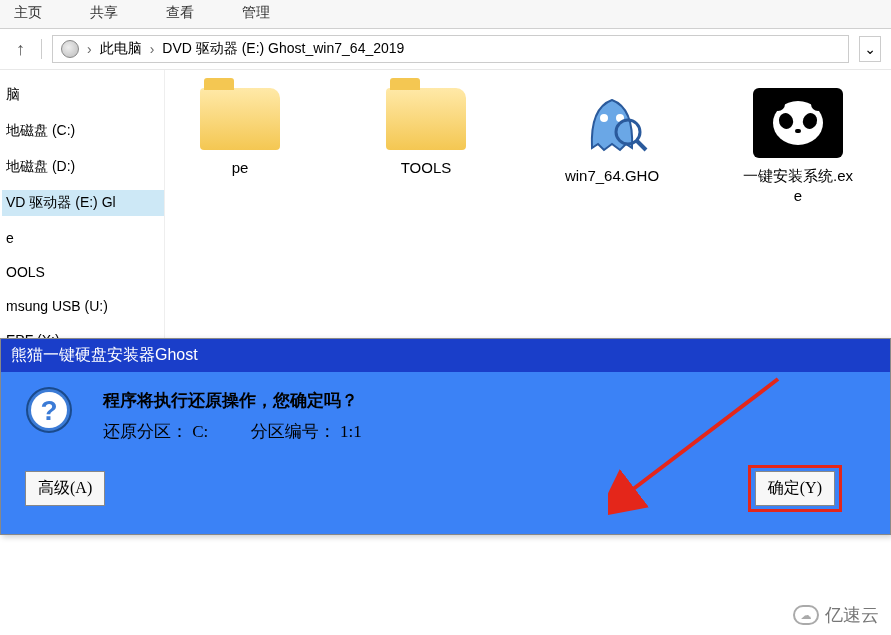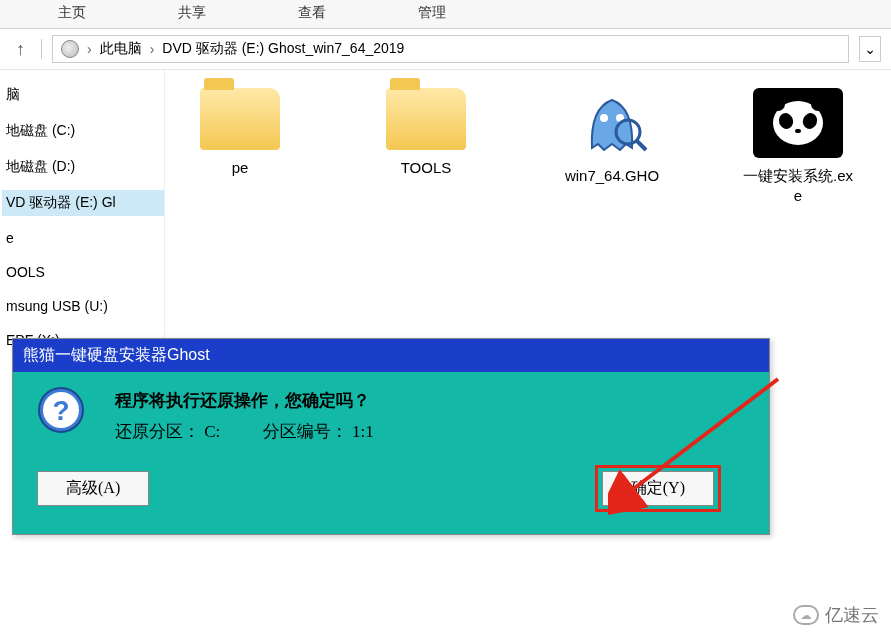--- a/index.html
+++ b/index.html
@@ -13,21 +13,21 @@
       position: relative;
     }
     .ribbon-tabs {
       display: flex;
       gap: 40px;
       padding: 2px 10px 4px 10px;
       border-bottom: 1px solid #d0d0d0;
       background: #f7f7f7;
       color: #333;
     }
-    .ribbon-tabs span { padding: 2px 4px; margin-left: 44px; }
+    .ribbon-tabs span { padding: 2px 4px; }
     .breadcrumb-bar {
       display: flex;
       align-items: center;
       padding: 6px 10px;
       gap: 10px;
       border-bottom: 1px solid #e8e8e8;
     }
     .up-arrow { font-size: 18px; color: #555; padding: 0 6px; }
     .sep-v { width: 1px; background: #ccc; height: 20px; }
     .address {
@@ -121,25 +121,25 @@
     .panda-ear.l { left: -2px; } .panda-ear.r { right: -2px; }
     .panda-eye { position: absolute; width: 14px; height: 16px; background: #000; border-radius: 50%; top: 12px; }
     .panda-eye.l { left: 6px; transform: rotate(-20deg); }
     .panda-eye.r { right: 6px; transform: rotate(20deg); }
     .panda-nose { position: absolute; width: 6px; height: 4px; background: #000; border-radius: 2px; top: 28px; left: 22px; }
     .file-name { font-size: 15px; line-height: 1.3; word-break: break-all; }
 
     
     .dialog {
       position: absolute;
-      left: 12px;
+      left: 0;
       top: 338px;
-      width: 758px;
+      width: 891px;
       border: 1px solid #888;
-      background: #14b8a6;
+      background: #3b82f6;
       box-shadow: 2px 2px 6px rgba(0,0,0,0.2);
     }
     .dialog-title {
       background: #1a3ec9;
       color: #fff;
       padding: 6px 10px;
       font-size: 16px;
       font-family: "SimSun", sans-serif;
     }
     .dialog-body {
@@ -159,21 +159,21 @@
     }
     .dialog-text .bold { font-weight: bold; }
     .dialog-buttons {
       display: flex;
       padding: 8px 24px 22px 24px;
       align-items: center;
     }
     .btn {
       border: 1px solid #888;
       background: #f7f7f7;
-      padding: 6px 28px;
+      padding: 6px 12px;
       font-size: 16px;
       font-family: "SimSun", serif;
       cursor: pointer;
     }
     .btn-spacer { flex: 1; }
     .btn-ok-wrap {
       border: 3px solid #e4261a;
       padding: 3px 4px;
       margin-right: 24px;
     }

